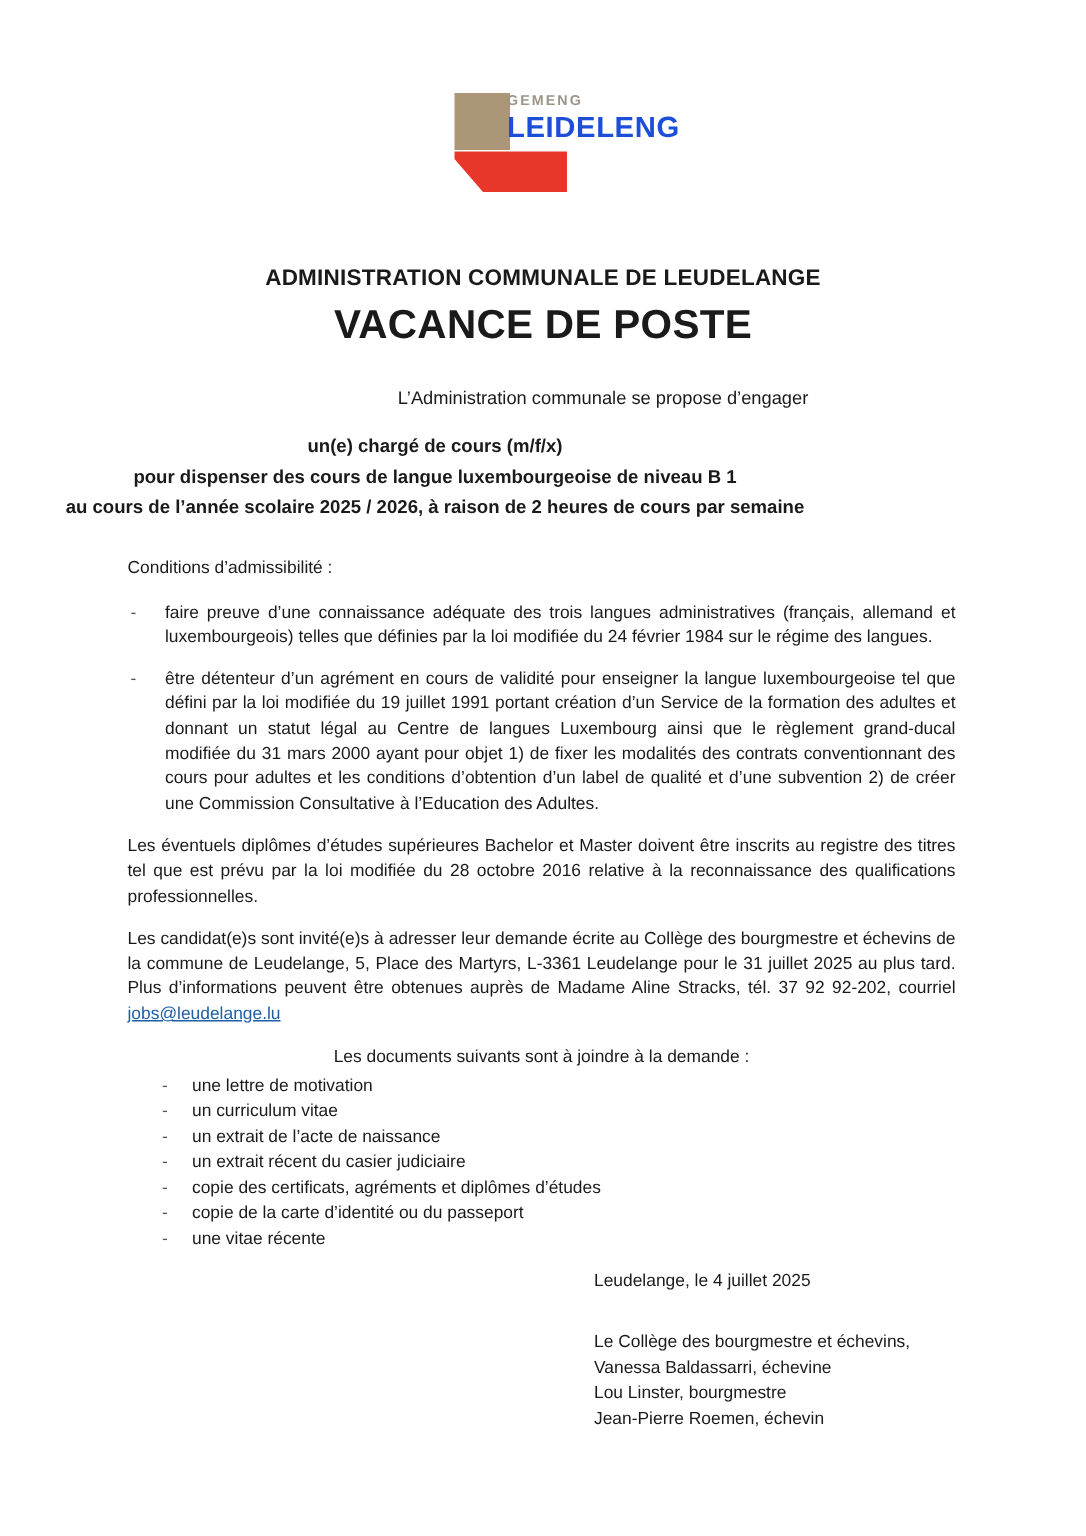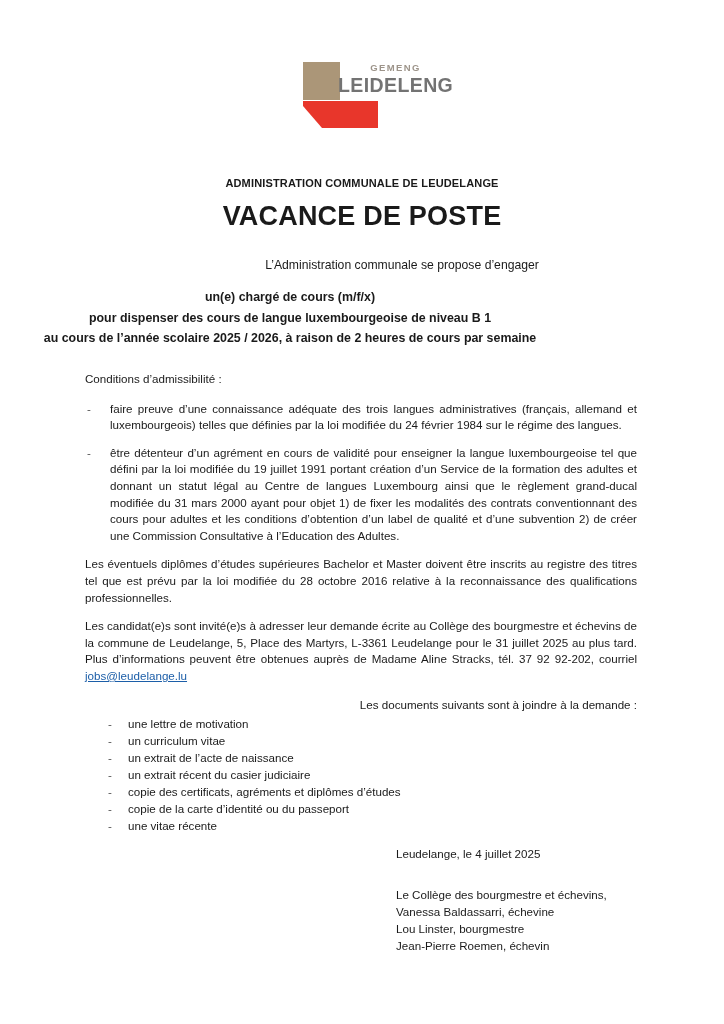--- a/index.html
+++ b/index.html
@@ -22,21 +22,20 @@
     background: #ffffff;
   }
 
   
   .logo-block {
     position: absolute;
     left: 302px;
     top: 60px;
     width: 180px;
     height: 78px;
-    text-align: center;
   }
   .logo-mark {
     position: absolute;
     left: 0;
     top: 0;
     width: 92px;
     height: 78px;
   }
   .logo-text {
     position: absolute;
@@ -49,32 +48,32 @@
     letter-spacing: 1.4px;
     font-weight: 700;
     color: #9d948a;
     display: block;
     margin-bottom: 3px;
   }
   .logo-leideleng {
     font-size: 19.5px;
     letter-spacing: 0.4px;
     font-weight: 700;
-    color: #737373;
+    color: #1d4ed8;
     display: block;
   }
 
   
   .heading-admin {
     position: absolute;
     left: 0;
     top: 177px;
     width: 724px;
     text-align: center;
-    font-size: 11px;
+    font-size: 15px;
     font-weight: 700;
     letter-spacing: 0.15px;
   }
   .heading-main {
     position: absolute;
     left: 0;
     top: 201px;
     width: 724px;
     text-align: center;
     font-size: 27px;
@@ -109,21 +108,21 @@
     left: 85px;
     top: 371px;
     width: 552px;
     font-size: 11.6px;
     line-height: 16.6px;
   }
   .para {
     text-align: justify;
     margin: 0 0 12px 0;
   }
-  .para.nojust { text-align: right; }
+  .para.nojust { text-align: center; }
   .lead {
     margin: 0 0 13px 0;
   }
 
   ul.dash-list {
     list-style: none;
     margin: 0 0 11px 0;
     padding: 0;
   }
   ul.dash-list > li {

